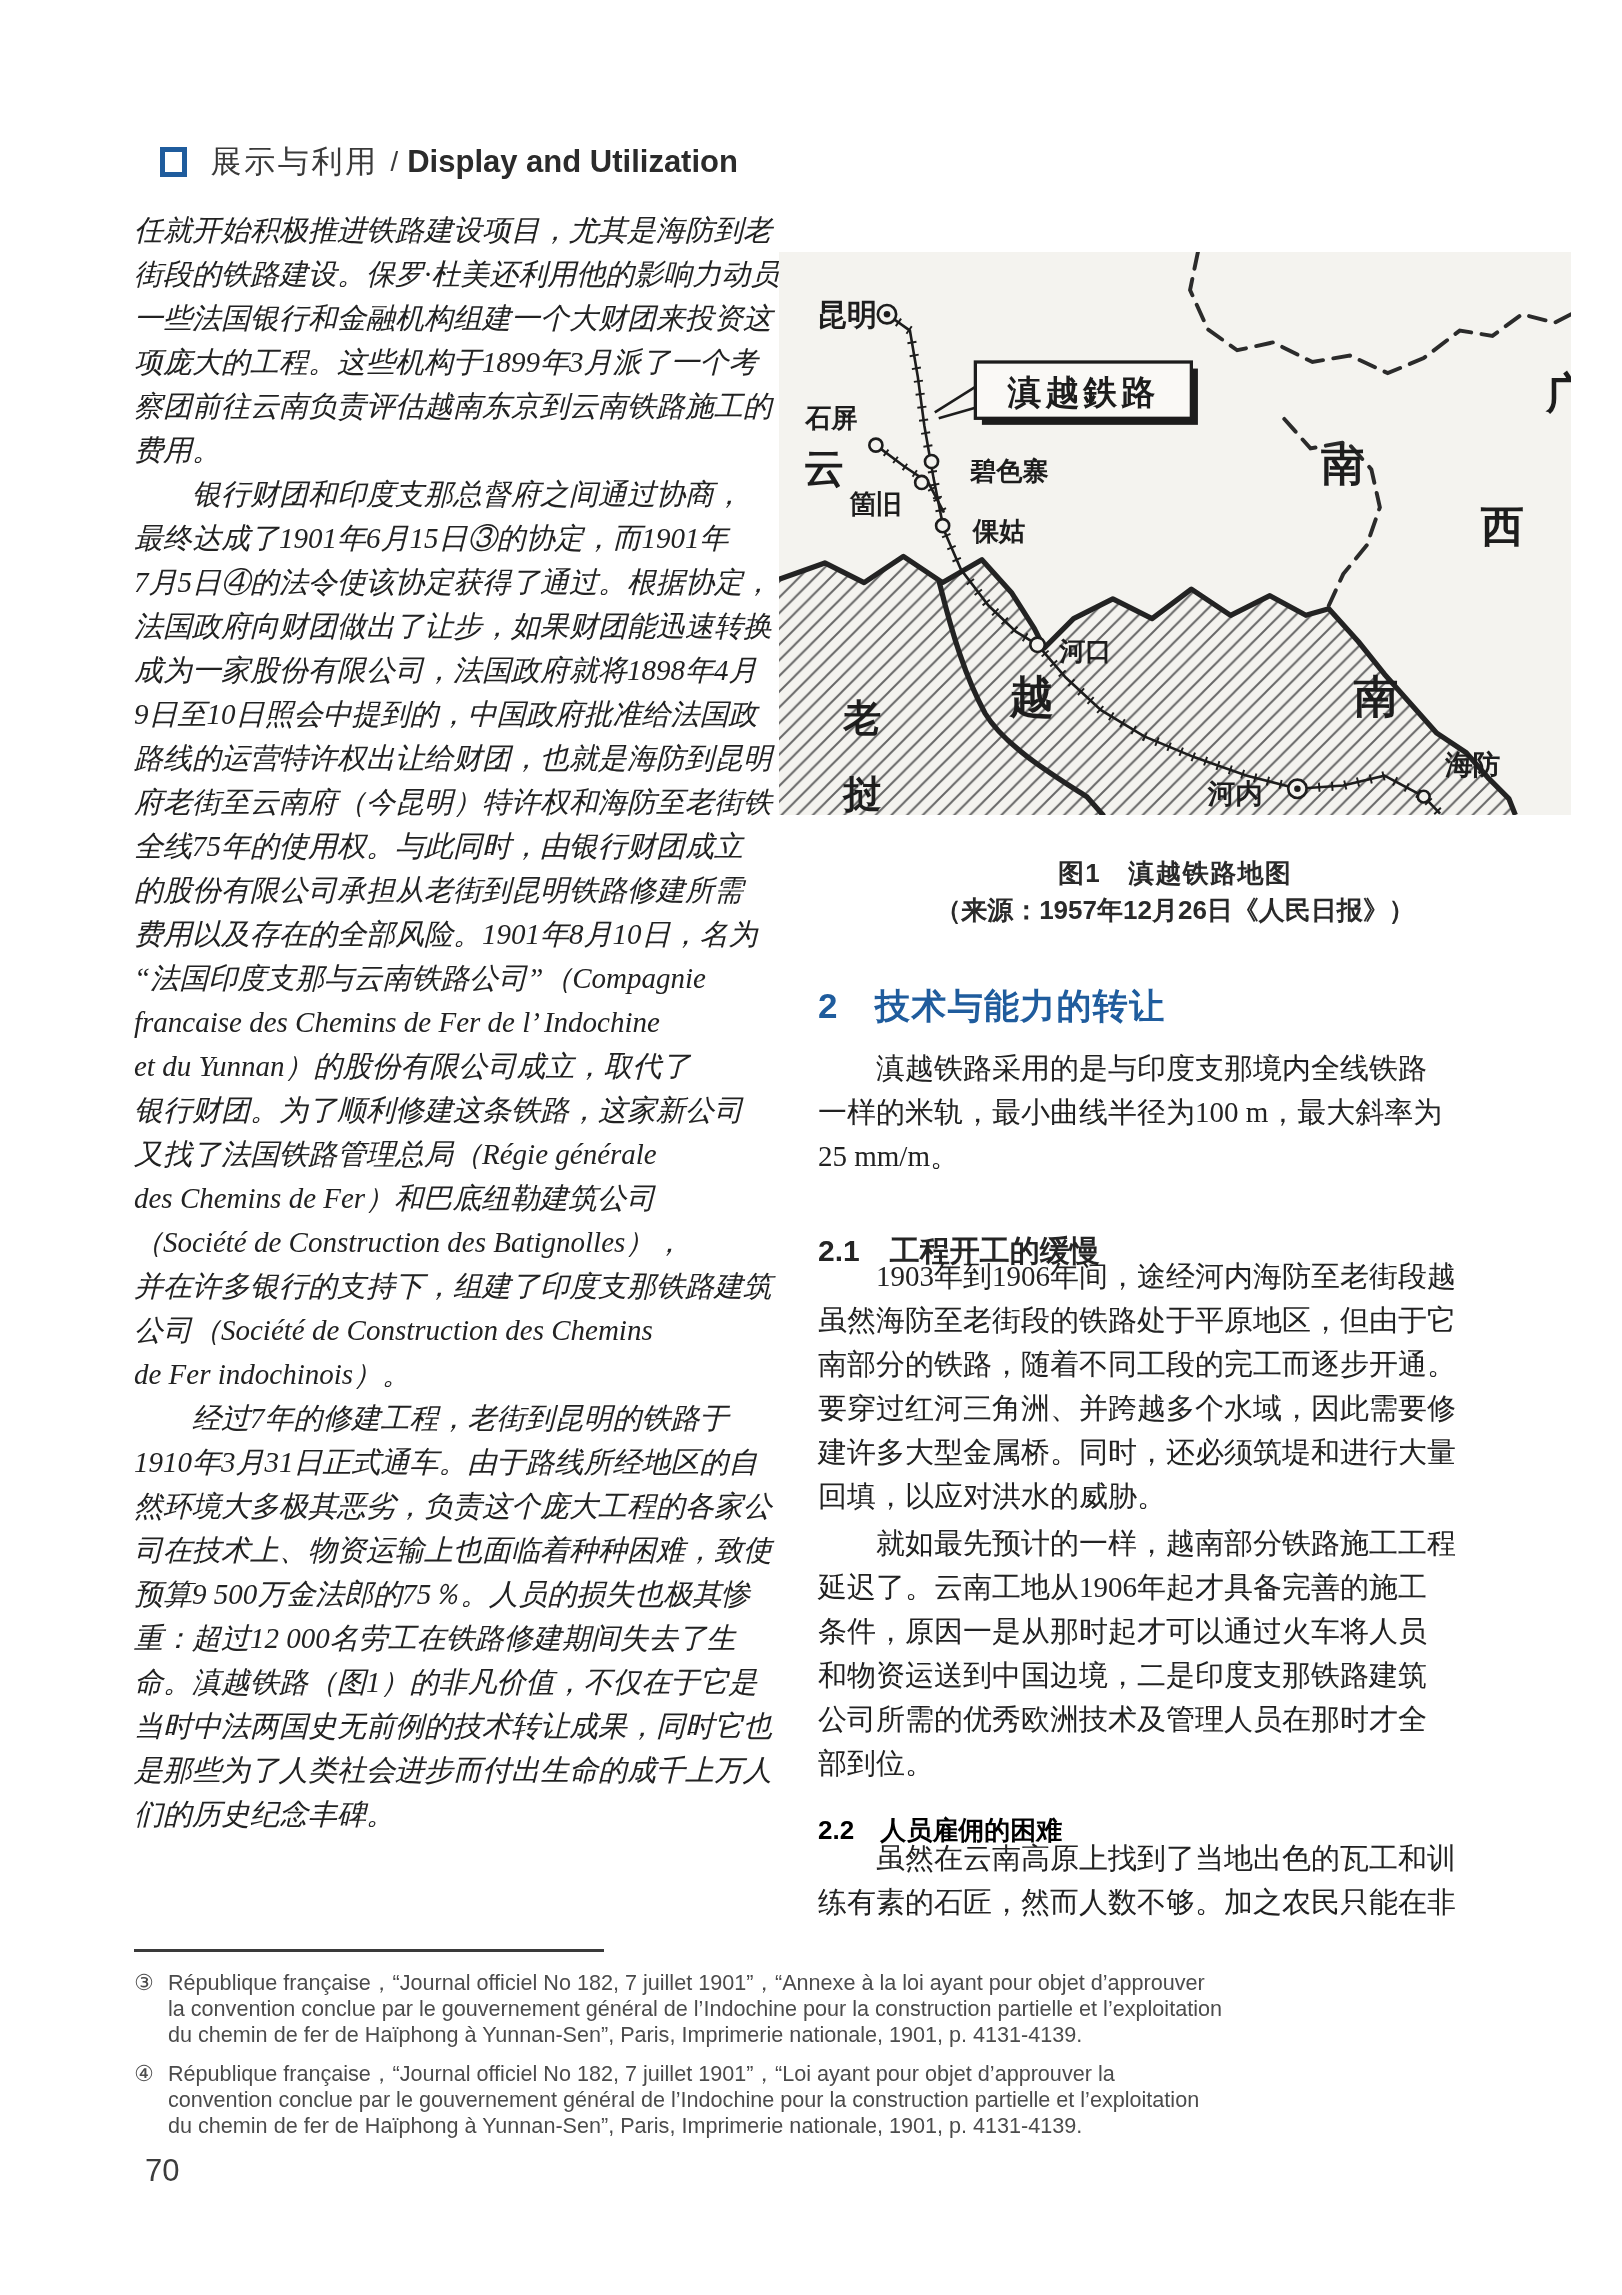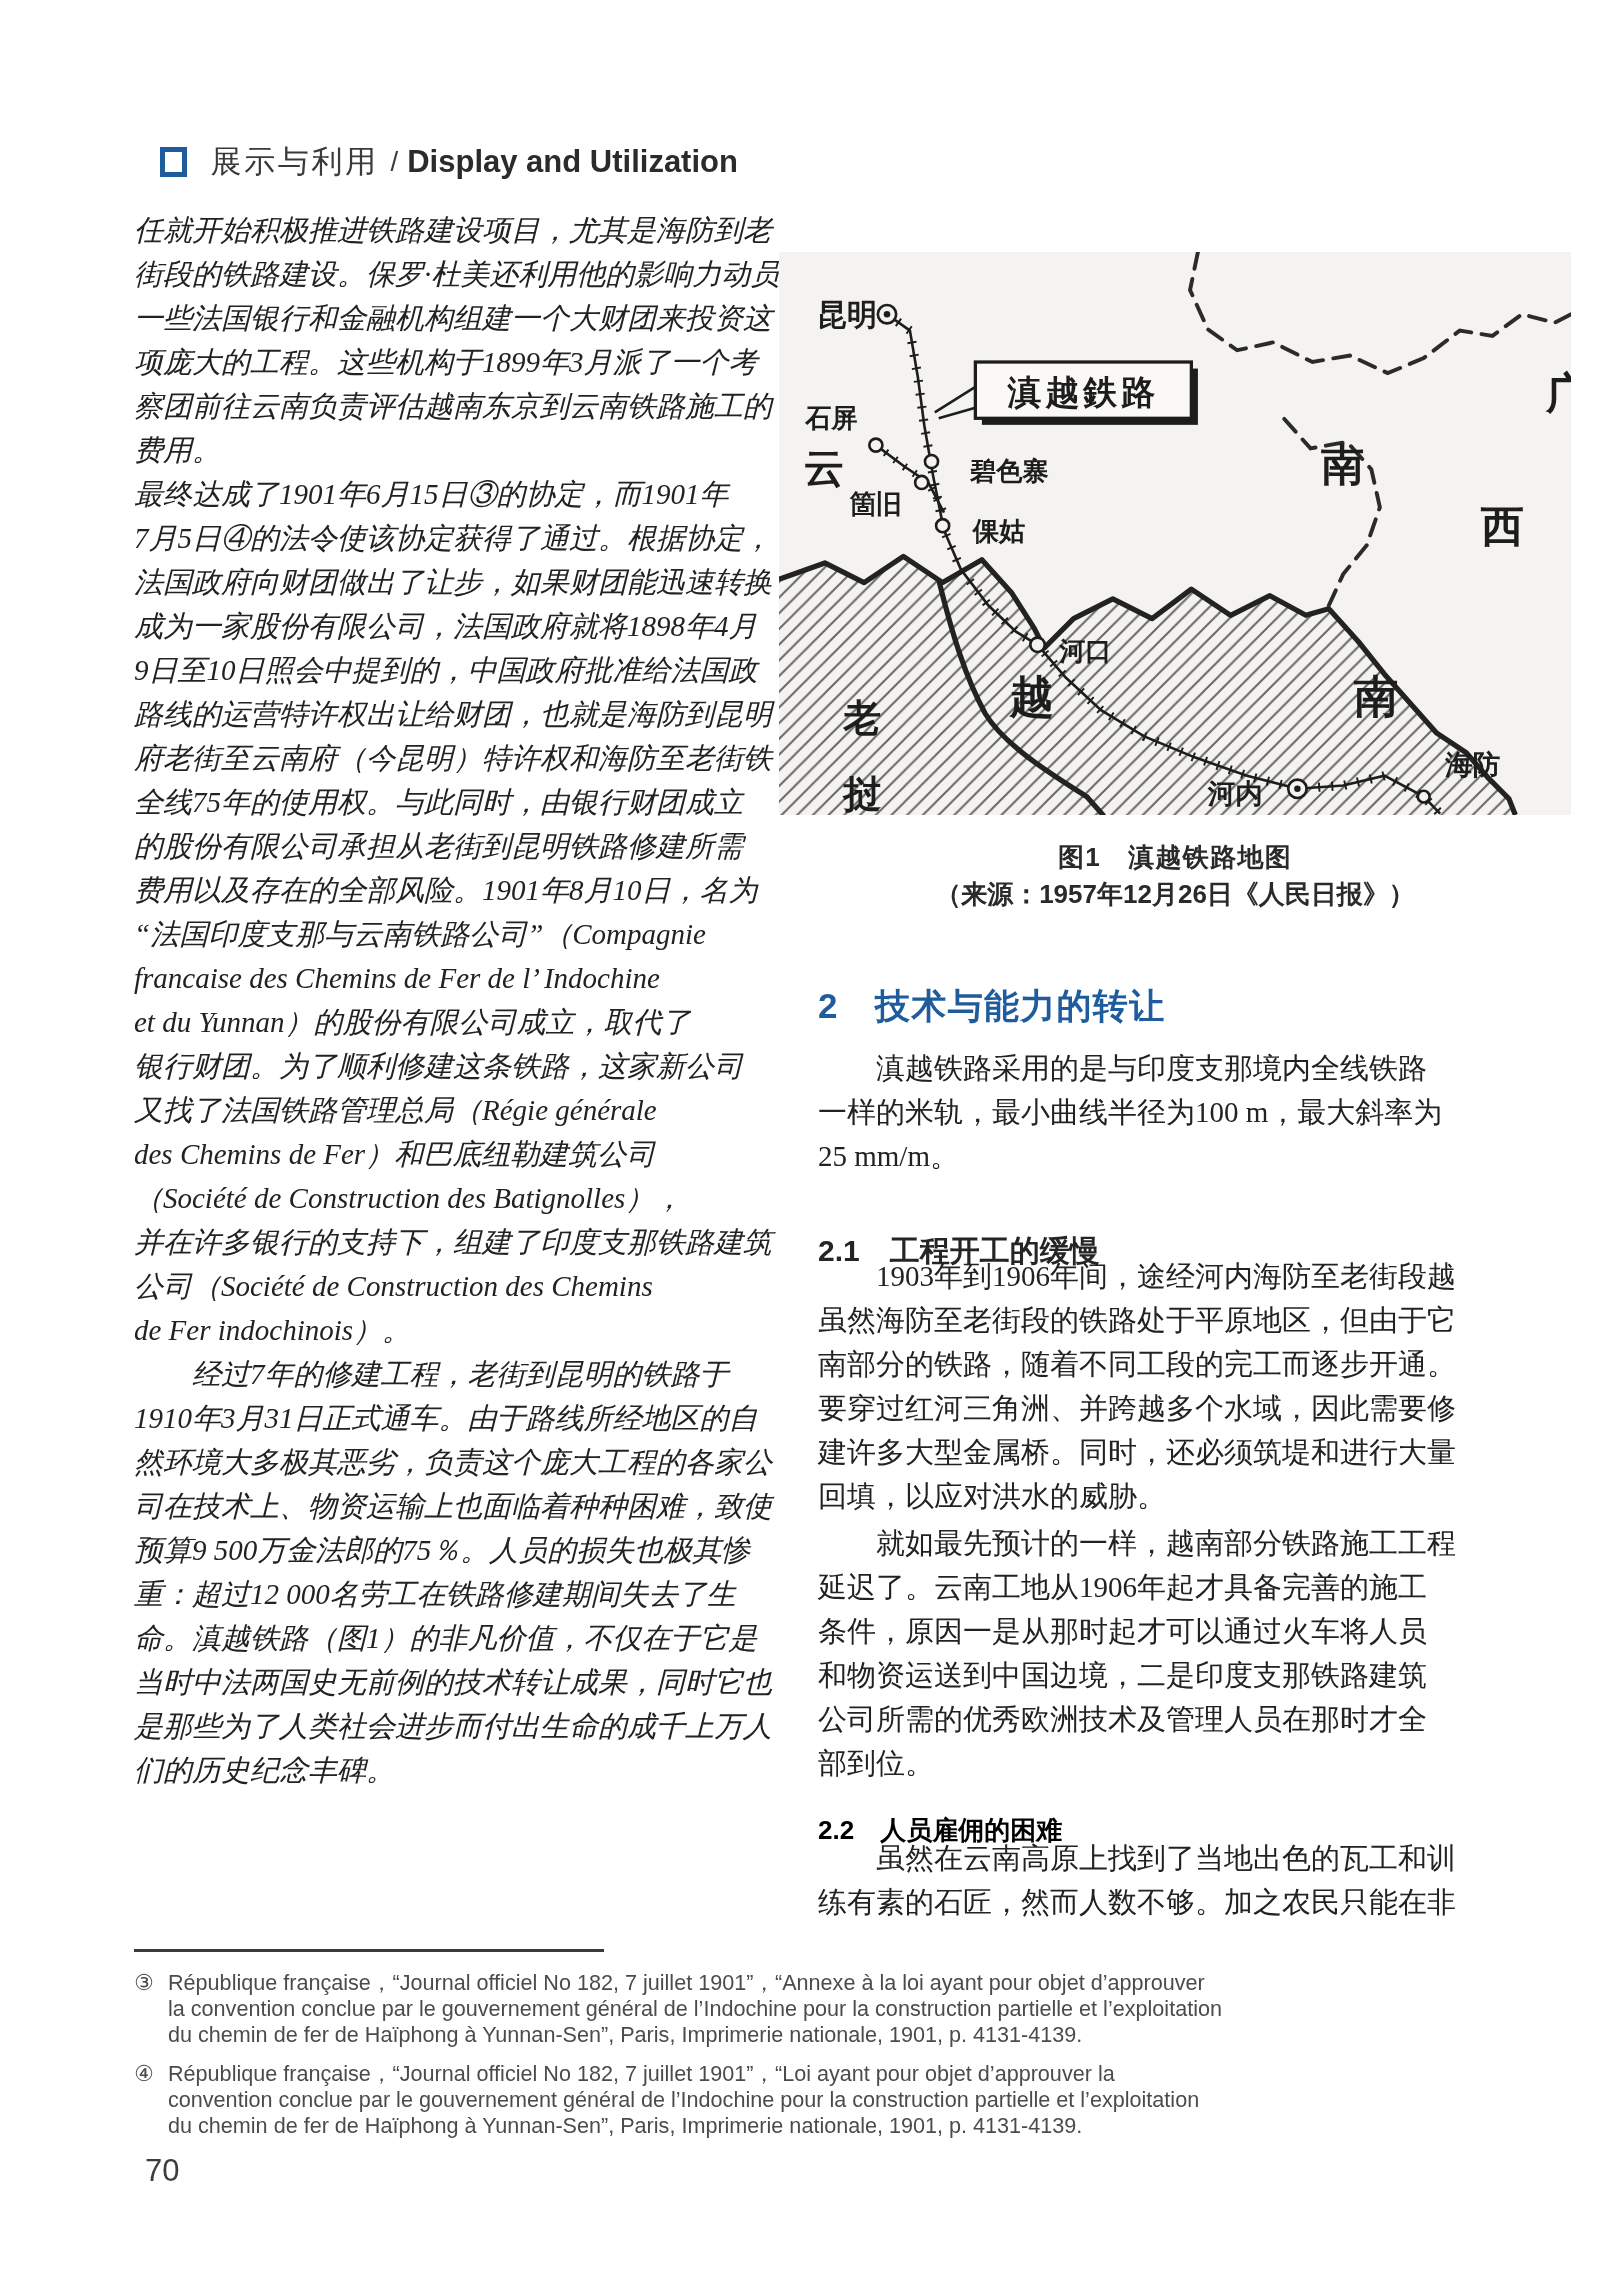--- a/index.html
+++ b/index.html
@@ -25,21 +25,21 @@
   #rightcol-para2{left:818px;top:1254px;width:615px;}
   #rightcol-para3{left:818px;top:1521px;width:615px;}
   #rightcol-para4{left:818px;top:1836px;width:615px;}
   .h-sec{position:absolute;left:818px;font-family:"Liberation Sans","DejaVu Sans",sans-serif;font-weight:bold;white-space:nowrap;margin-top:20px;}
   #sec2{top:963px;font-size:35px;color:#1f5c9d;letter-spacing:1.3px;}
   #sec21{top:1211px;font-size:30px;color:#252525;}
   #sec22{top:1793px;font-size:26px;color:#000000;}
   
   .figure{position:absolute;left:779px;top:252px;width:792px;}
   .mapimg{display:block;width:792px;height:563px;background:#f4f3ef;}
-  .cap{position:absolute;left:779px;width:792px;text-align:center;font-family:"Liberation Sans","DejaVu Sans",sans-serif;color:#2a2a2a;white-space:nowrap;}
+  .cap{position:absolute;left:779px;width:792px;text-align:center;font-family:"Liberation Sans","DejaVu Sans",sans-serif;color:#2a2a2a;white-space:nowrap;margin-top:16px;}
   #cap1{top:840px;font-size:26px;font-weight:bold;letter-spacing:1.3px;}
   #cap2{top:877px;font-size:26px;font-weight:bold;}
   
   .fnrule{position:absolute;left:134px;top:1949px;width:470px;height:2.6px;background:#3a3a3a;}
   .footnote{position:absolute;left:134px;width:1348px;display:flex;
     font-family:"Liberation Sans","DejaVu Sans",sans-serif;font-size:21.6px;line-height:26px;color:#4b4b4b;}
   #fn1{top:1970px;}
   #fn2{top:2061px;}
   .fnmark{width:34px;flex:none;font-size:22px;}
   .fnlines{flex:1;}
@@ -61,20 +61,21 @@
     <span class="en">Display and Utilization</span>
   </div>
 
   <div id="leftcol" class="textblock">
       <div class="line">任就开始积极推进铁路建设项目，尤其是海防到老</div>
       <div class="line">街段的铁路建设。保罗·杜美还利用他的影响力动员</div>
       <div class="line">一些法国银行和金融机构组建一个大财团来投资这</div>
       <div class="line">项庞大的工程。这些机构于1899年3月派了一个考</div>
       <div class="line">察团前往云南负责评估越南东京到云南铁路施工的</div>
       <div class="line">费用。</div>
+      <div class="line">　　银行财团和印度支那总督府之间通过协商，</div>
       <div class="line">最终达成了1901年6月15日③的协定，而1901年</div>
       <div class="line">7月5日④的法令使该协定获得了通过。根据协定，</div>
       <div class="line">法国政府向财团做出了让步，如果财团能迅速转换</div>
       <div class="line">成为一家股份有限公司，法国政府就将1898年4月</div>
       <div class="line">9日至10日照会中提到的，中国政府批准给法国政</div>
       <div class="line">路线的运营特许权出让给财团，也就是海防到昆明</div>
       <div class="line">府老街至云南府（今昆明）特许权和海防至老街铁</div>
       <div class="line">全线75年的使用权。与此同时，由银行财团成立</div>
       <div class="line">的股份有限公司承担从老街到昆明铁路修建所需</div>
       <div class="line">费用以及存在的全部风险。1901年8月10日，名为</div>

